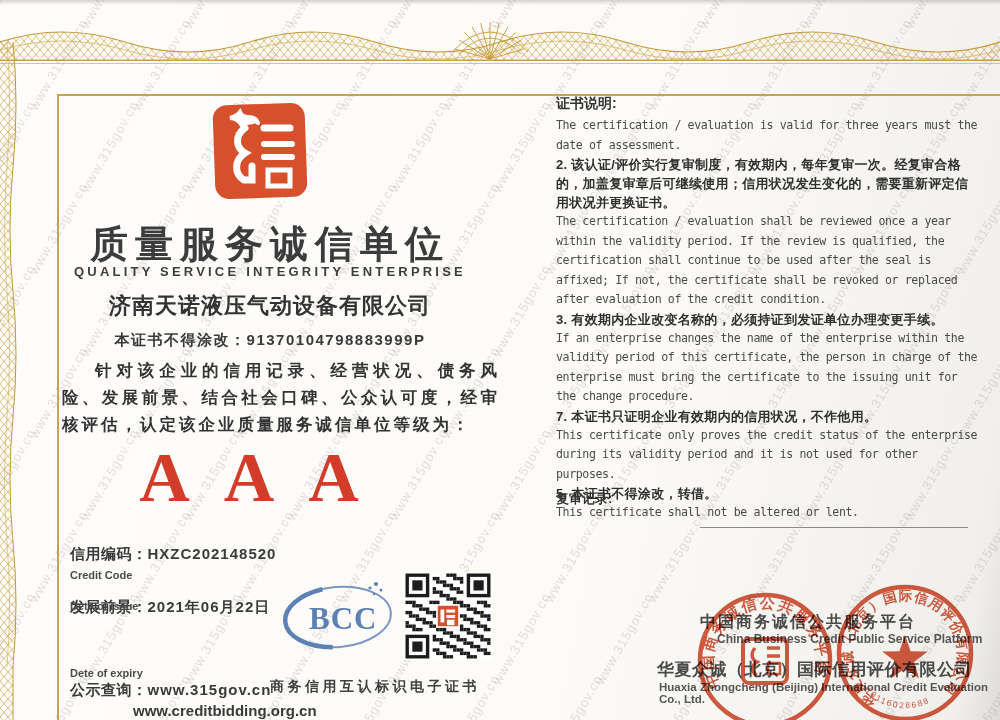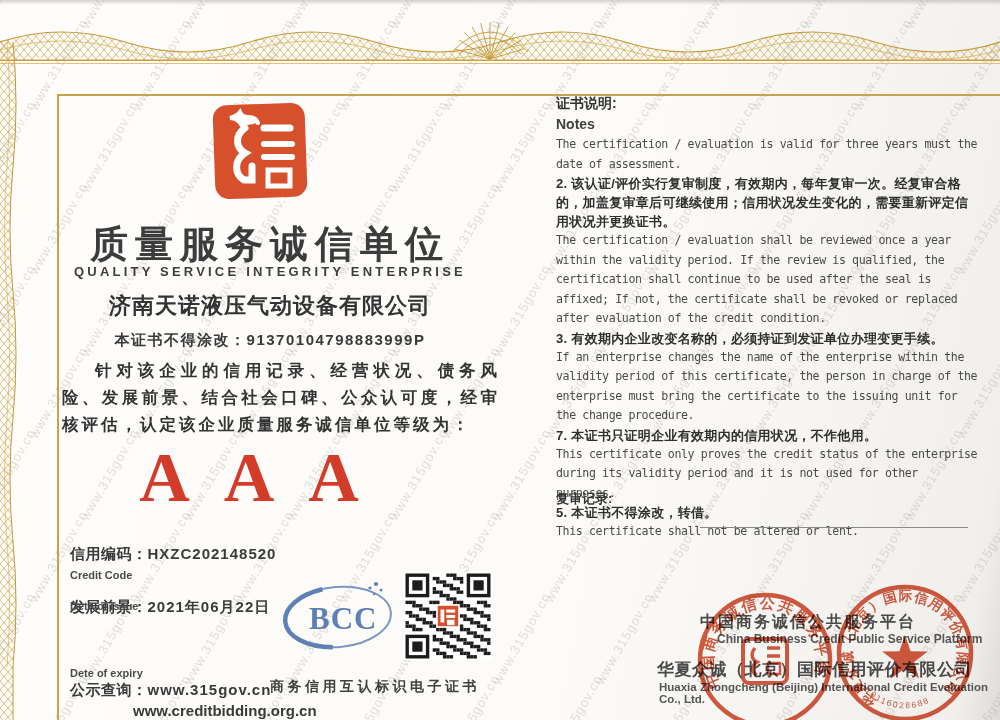--- a/index.html
+++ b/index.html
@@ -419,21 +419,20 @@
       <rect x="32.3" y="32.3" width="20.4" height="20.4" fill="#d7502c"></rect>
       <rect x="35.02" y="36.04" width="3.74" height="12.92" fill="#ffffff"></rect>
       <rect x="40.8" y="36.04" width="8.84" height="3.06" fill="#ffffff"></rect>
       <rect x="40.8" y="41.48" width="8.84" height="3.06" fill="#ffffff"></rect>
       <rect x="41.48" y="46.239999999999995" width="7.48" height="5.44" fill="#ffffff"></rect>
     </svg>
   <div class="abs badge-label" style="left:410px;top:678px">电子证书</div>
 
   <div class="abs notes">
     <div class="notes-title">证书说明:</div>
-    <div class="notes-title-en">Notes</div>
     <div>
       <div class="note-en">The certification / evaluation is valid for three years must the date of assessment.</div>
     </div>
     <div>
       <div class="note-zh">2. 该认证/评价实行复审制度，有效期内，每年复审一次。经复审合格的，加盖复审章后可继续使用；信用状况发生变化的，需要重新评定信用状况并更换证书。</div>
       <div class="note-en">The certification / evaluation shall be reviewed once a year within the validity period. If the review is qualified,  the certification shall continue to be used after the seal is affixed; If not, the certificate shall be revoked or replaced after evaluation of the credit condition.</div>
     </div>
     <div>
       <div class="note-zh">3. 有效期内企业改变名称的，必须持证到发证单位办理变更手续。</div>
       <div class="note-en">If an enterprise changes the name of the enterprise within the validity period of this certificate, the person in charge of the enterprise must bring the certificate to the issuing unit for the change procedure.</div>

